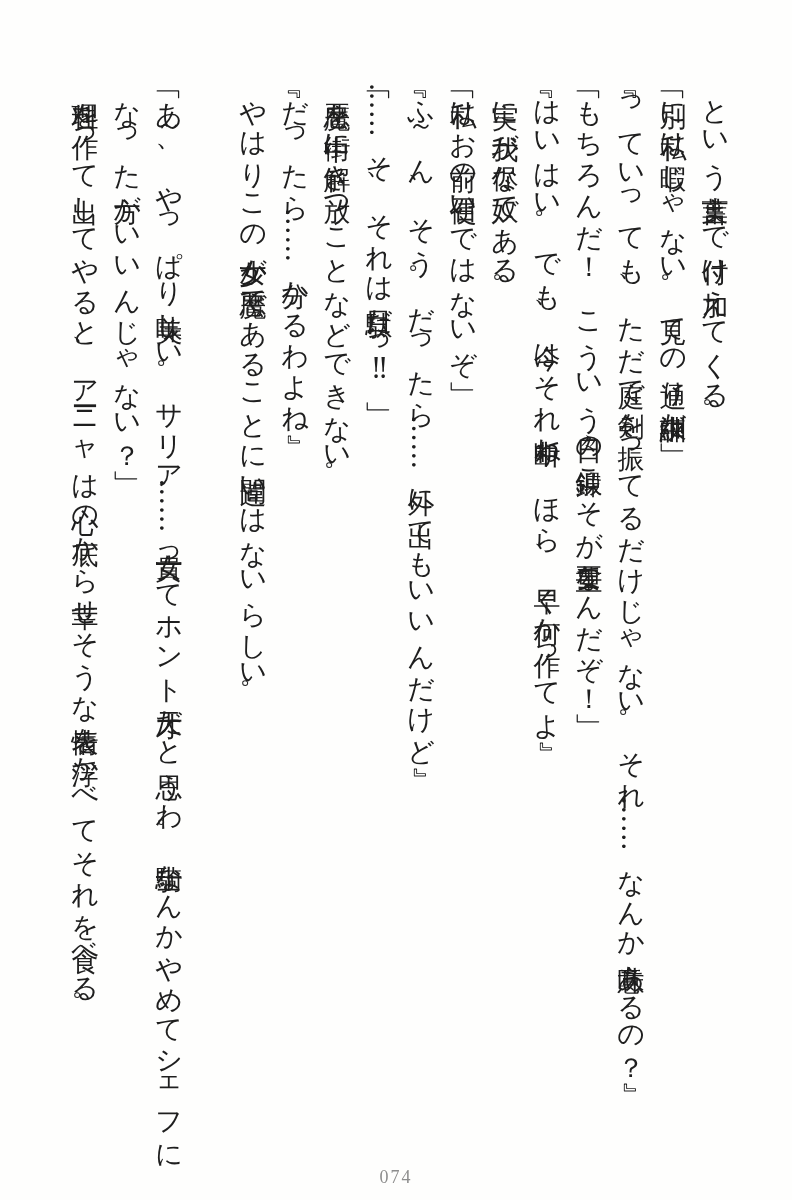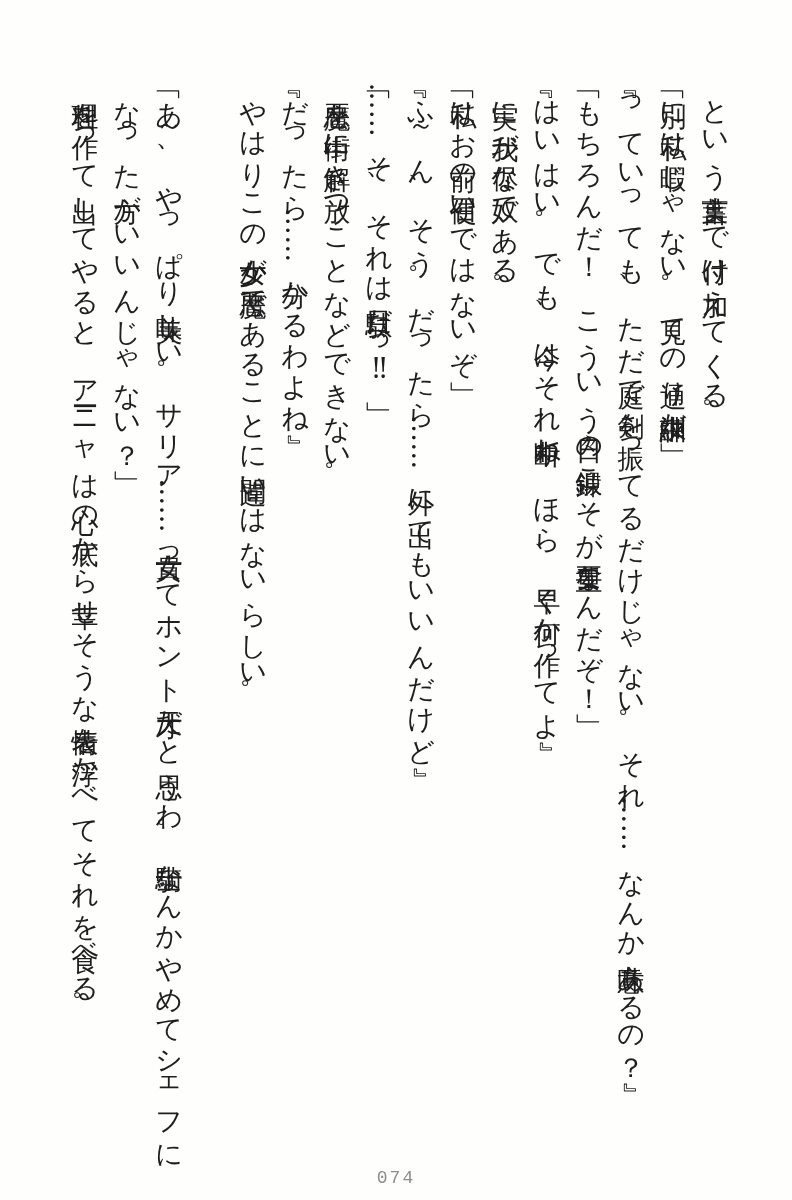--- a/index.html
+++ b/index.html
@@ -35,21 +35,21 @@
   .text-block p.gap-before {
     
     margin-right: 42px;
   }
   .page-number {
     position: absolute;
     bottom: 12px;
     left: 0;
     width: 100%;
     text-align: center;
-    font-family: Liberation Mono, monospace;
+    font-family: Liberation Serif, serif;
     font-size: 18px;
     letter-spacing: 2px;
     color: #8d8d8d;
   }
 </style>
 </head>
 <body>
 
 <div class="page">
   <div class="text-block" id="text-block">

